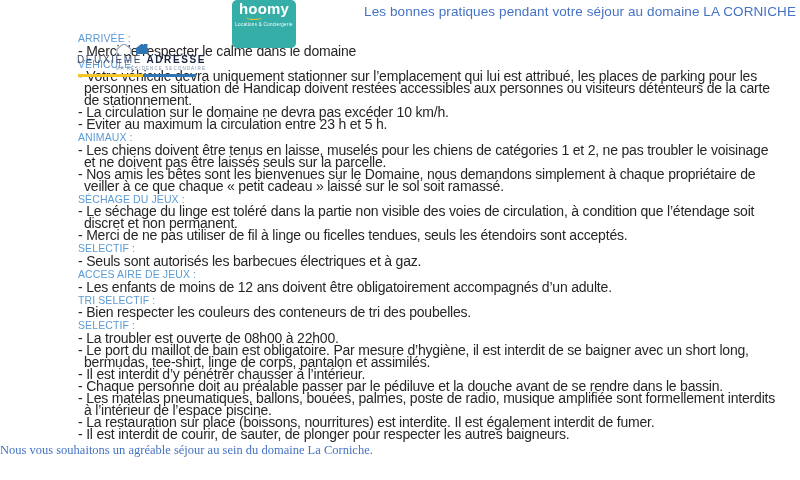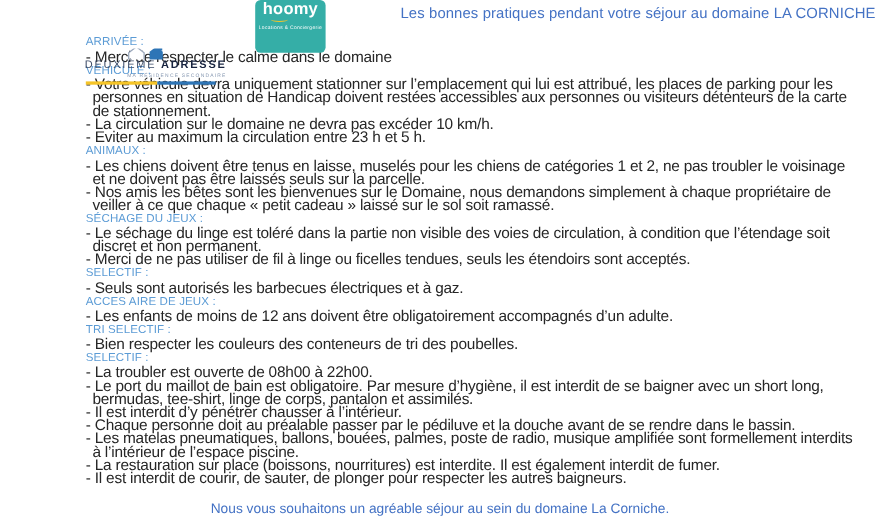--- a/index.html
+++ b/index.html
@@ -105,24 +105,25 @@
     color:#262626;
     font-size:14px;
     line-height:12px;
     letter-spacing:-0.2px;
     padding-left:6px;
     text-indent:-6px;
   }
 
   
   .footer{
-    margin-top:15px;
-    text-align:center;
+    margin-top:3px;
+    text-align:left;
     font-size:12.5px;
     color:#4472c4;
+    font-family:Liberation Serif, serif;
   }
 </style>
 </head>
 <body>
 
 <div class="page">
 
   <header class="logos">
     <div class="logo-da">
       <div class="da-houses">

